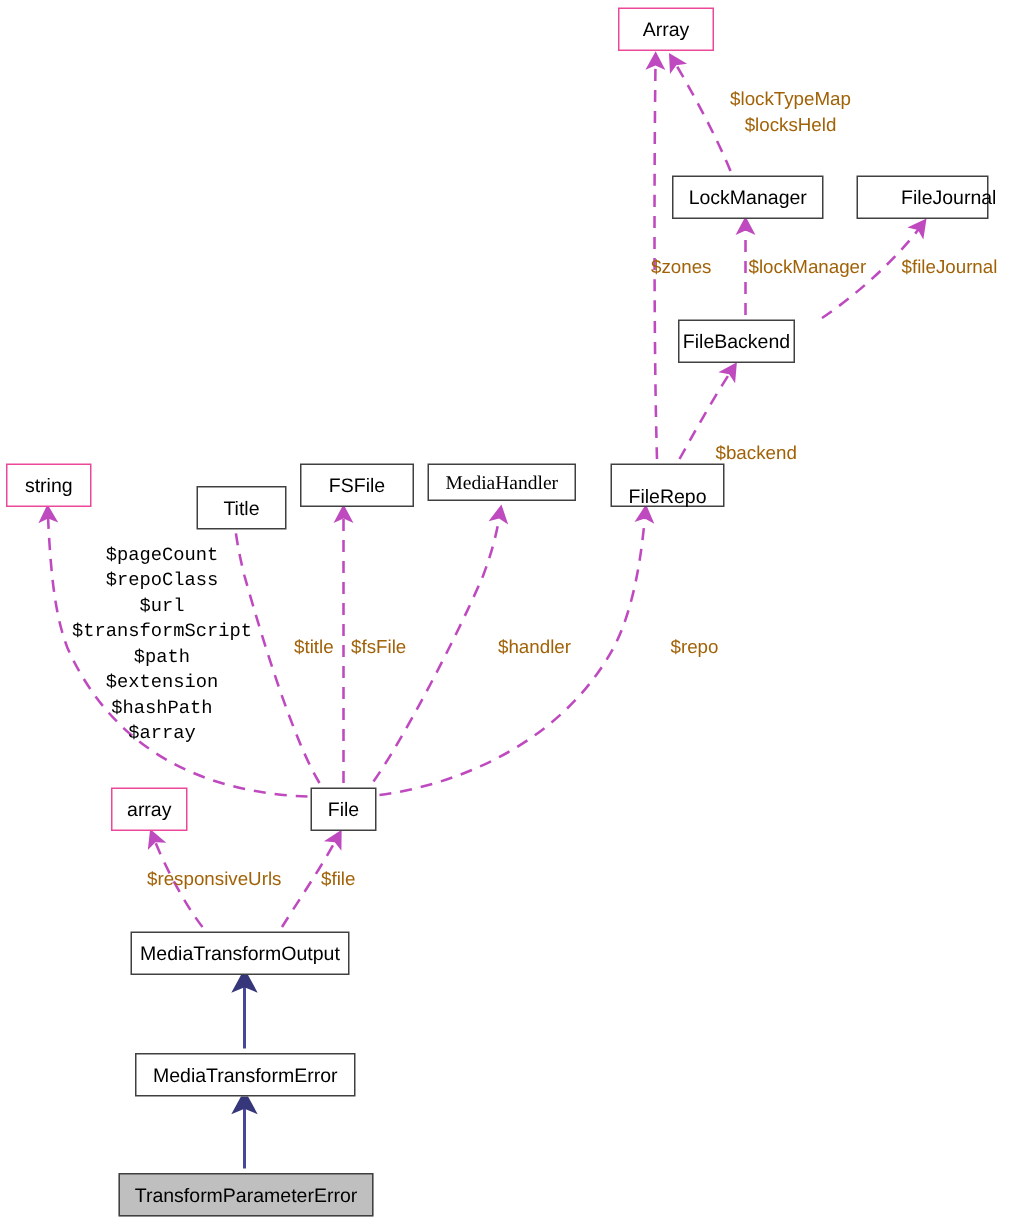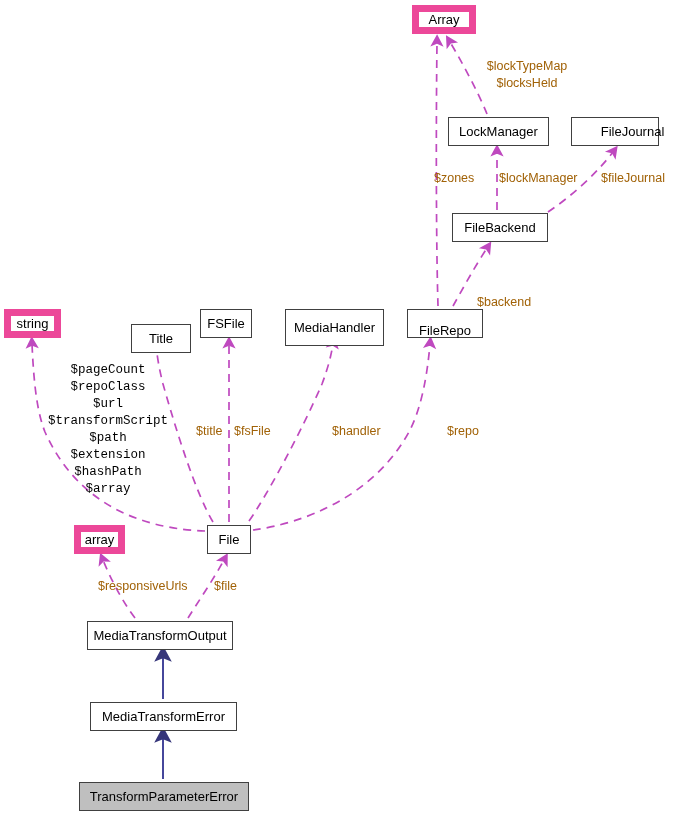--- a/index.html
+++ b/index.html
@@ -17,21 +17,21 @@
     display:flex;align-items:center;justify-content:center;
     font-size:13px;
     line-height:1;
     color:#000000;
     white-space:nowrap;
     background:#ffffff;
     border:1px solid #404040;
     z-index:5;
   }
   .node.solid{border:1px solid #404040;background:#ffffff;}
-  .node.faint{border:7px solid #ec4899;background:#ffffff;color:#000;}
+  .node.faint{border:1px solid #ec4899;background:#ffffff;color:#000;}
   .node.current{border:1px solid #404040;background:#bfbfbf;}
   .edge-label{
     position:absolute;
     font-size:12.5px;
     color:#a16207;
     white-space:nowrap;
     z-index:6;
     line-height:17px;
   }
   .edge-label.center{transform:translateX(-50%);text-align:center;}
@@ -85,33 +85,33 @@
 
 <div class="node faint" style="left: 412px; top: 5px; width: 64px; height: 29px;">
       <span>Array</span>
     </div>
     <div class="node solid" style="left: 448px; top: 117px; width: 101px; height: 29px;">
       <span>LockManager</span>
     </div>
     <div class="node solid" style="left: 571px; top: 117px; width: 88px; height: 29px; padding-left: 35px;">
       <span>FileJournal</span>
     </div>
-    <div class="node solid" style="left: 452px; top: 213px; width: 96px; height: 29px;">
+    <div class="node solid" style="left: 452px; top: 213px; width: 78px; height: 29px;">
       <span>FileBackend</span>
     </div>
     <div class="node faint" style="left: 4px; top: 309px; width: 57px; height: 29px;">
       <span>string</span>
     </div>
     <div class="node solid" style="left: 131px; top: 324px; width: 60px; height: 29px;">
       <span>Title</span>
     </div>
-    <div class="node solid" style="left: 200px; top: 309px; width: 52px; height: 29px;">
+    <div class="node solid" style="left: 200px; top: 309px; width: 76px; height: 29px;">
       <span>FSFile</span>
     </div>
-    <div class="node solid" style="left: 285px; top: 309px; width: 99px; height: 37px;">
+    <div class="node solid" style="left: 285px; top: 309px; width: 99px; height: 25px; font-family: Liberation Serif, serif;">
       <span>MediaHandler</span>
     </div>
     <div class="node solid" style="left: 407px; top: 309px; width: 76px; height: 29px; align-items: flex-end;">
       <span>FileRepo</span>
     </div>
     <div class="node faint" style="left: 74px; top: 525px; width: 51px; height: 29px;">
       <span>array</span>
     </div>
     <div class="node solid" style="left: 207px; top: 525px; width: 44px; height: 29px;">
       <span>File</span>

